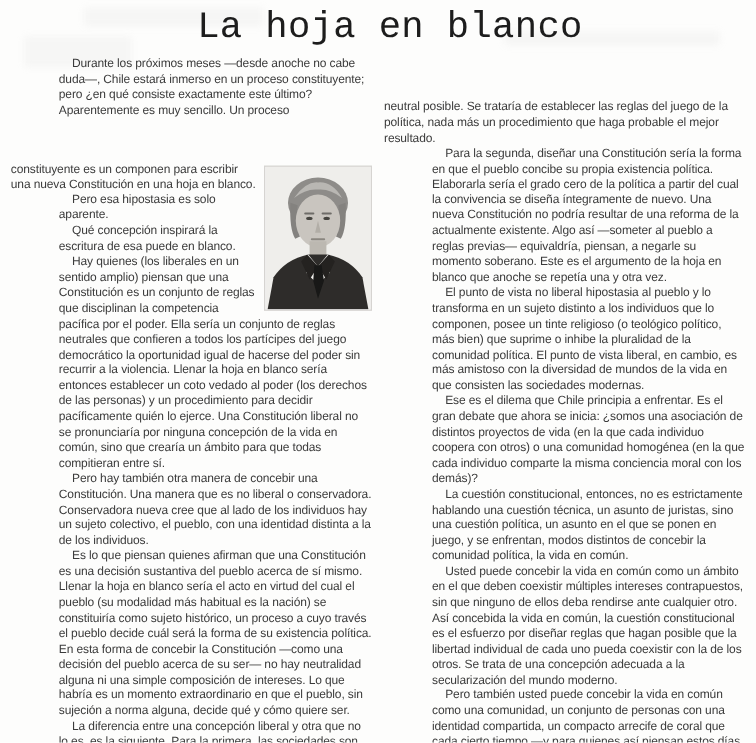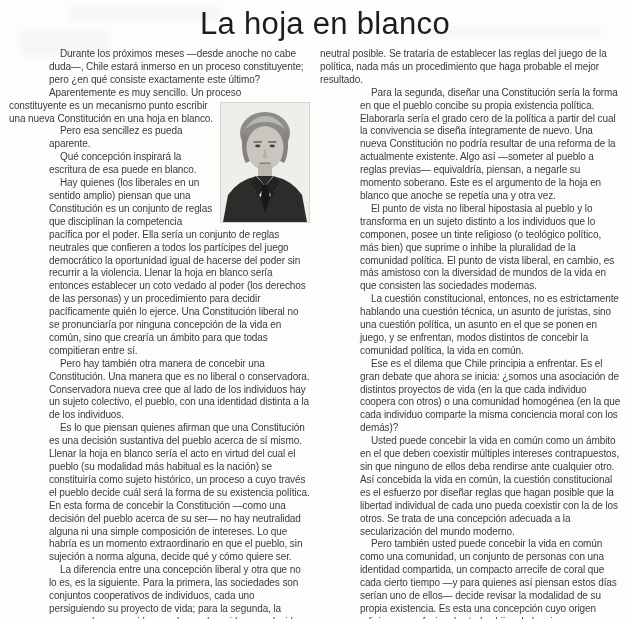--- a/index.html
+++ b/index.html
@@ -16,21 +16,21 @@
     position:absolute;
     background:rgba(185,185,182,0.10);
     filter:blur(3px);
     border-radius:3px;
     pointer-events:none;
   }
   .smudge.s1 { left:70px; top:6px; width:150px; height:16px; }
   .smudge.s2 { left:420px; top:26px; width:180px; height:12px; }
   .smudge.s3 { left:20px; top:30px; width:90px; height:26px; }
   .article-title {
-    font-family:Liberation Sans, sans-serif;
+    font-family:Liberation Mono, monospace;
     font-weight:normal;
     font-size:31px;
     line-height:34px;
     text-align:center;
     color:#1d1d1d;
     padding-top:7px;
     letter-spacing:0.3px;
     position:relative;
     margin-left:20px;
   }
@@ -43,21 +43,21 @@
   .col {
     flex:1;
     min-width:0;
     color:#3b3b3b;
     font-size:10px;
     line-height:12.9px;
     letter-spacing:-0.1px;
     text-align:left;
   }
   p.para { text-indent:11px;margin-left:40px; }
-  p.cont { text-indent:0; }
+  p.cont { text-indent:0;margin-top:36px; }
   .photo-frame {
     float:right;
     width:90px; height:121px;
     margin:2px 0 3px 7px;
     border:1px solid #d6d4d1;
     background:#f3f2f0;
     overflow:hidden;
   }
 </style>
 </head>
@@ -104,37 +104,37 @@
             <path d="M2,119 L7,92 Q17,77 36,73 L52,73 Q71,77 81,92 L86,119 Z" fill="#2e2c2a"></path>
 
             <path d="M35,72 L44,83 L53,72 L54,88 L44,98 L34,88 Z" fill="#f2f1ee"></path>
 
             <path d="M35,73 L44,83 L37,94 L30,79 Z" fill="#242220"></path>
             <path d="M53,73 L44,83 L51,94 L58,79 Z" fill="#242220"></path>
 
             <path d="M41,82 L47,82 L49,95 L44,110 L40,95 Z" fill="#181817"></path>
           </svg>
         </div>
-        <p class="cont">constituyente es un mecanismo punto escribir una nueva Constitución en una hoja en blanco.</p>
-        <p class="para">Pero esa sencillez es pueda aparente.</p>
+        <p class="cont">constituyente es un componen para escribir una nueva Constitución en una hoja en blanco.</p>
+        <p class="para">Pero esa hipostasia es solo aparente.</p>
         <p class="para">Qué concepción inspirará la escritura de esa puede en blanco.</p>
       </div>
 
       <p class="para">Hay quienes (los liberales en un sentido amplio) piensan que una Constitución es un conjunto de reglas que disciplinan la competencia pacífica por el poder. Ella sería un conjunto de reglas neutrales que confieren a todos los partícipes del juego democrático la oportunidad igual de hacerse del poder sin recurrir a la violencia. Llenar la hoja en blanco sería entonces establecer un coto vedado al poder (los derechos de las personas) y un procedimiento para decidir pacíficamente quién lo ejerce. Una Constitución liberal no se pronunciaría por ninguna concepción de la vida en común, sino que crearía un ámbito para que todas compitieran entre sí.</p>
       <p class="para">Pero hay también otra manera de concebir una Constitución. Una manera que es no liberal o conservadora. Conservadora nueva cree que al lado de los individuos hay un sujeto colectivo, el pueblo, con una identidad distinta a la de los individuos.</p>
       <p class="para">Es lo que piensan quienes afirman que una Constitución es una decisión sustantiva del pueblo acerca de sí mismo. Llenar la hoja en blanco sería el acto en virtud del cual el pueblo (su modalidad más habitual es la nación) se constituiría como sujeto histórico, un proceso a cuyo través el pueblo decide cuál será la forma de su existencia política. En esta forma de concebir la Constitución —como una decisión del pueblo acerca de su ser— no hay neutralidad alguna ni una simple composición de intereses. Lo que habría es un momento extraordinario en que el pueblo, sin sujeción a norma alguna, decide qué y cómo quiere ser.</p>
       <p class="para">La diferencia entre una concepción liberal y otra que no lo es, es la siguiente. Para la primera, las sociedades son conjuntos cooperativos de individuos, cada uno persiguiendo su proyecto de vida; para la segunda, la conservadora, son vidas amalgamadas, vidas que deciden compartir una misma concepción acerca de lo que vale la pena.</p>
 
     </div>
 
     <div class="col">
       <p class="cont">neutral posible. Se trataría de establecer las reglas del juego de la política, nada más un procedimiento que haga probable el mejor resultado.</p>
       <p class="para">Para la segunda, diseñar una Constitución sería la forma en que el pueblo concibe su propia existencia política. Elaborarla sería el grado cero de la política a partir del cual la convivencia se diseña íntegramente de nuevo. Una nueva Constitución no podría resultar de una reforma de la actualmente existente. Algo así —someter al pueblo a reglas previas— equivaldría, piensan, a negarle su momento soberano. Este es el argumento de la hoja en blanco que anoche se repetía una y otra vez.</p>
       <p class="para">El punto de vista no liberal hipostasia al pueblo y lo transforma en un sujeto distinto a los individuos que lo componen, posee un tinte religioso (o teológico político, más bien) que suprime o inhibe la pluralidad de la comunidad política. El punto de vista liberal, en cambio, es más amistoso con la diversidad de mundos de la vida en que consisten las sociedades modernas.</p>
+      <p class="para">Ese es el dilema que Chile principia a enfrentar. Es el gran debate que ahora se inicia: ¿somos una asociación de distintos proyectos de vida (en la que cada individuo coopera con otros) o una comunidad homogénea (en la que cada individuo comparte la misma conciencia moral con los demás)?</p>
       <p class="para">La cuestión constitucional, entonces, no es estrictamente hablando una cuestión técnica, un asunto de juristas, sino una cuestión política, un asunto en el que se ponen en juego, y se enfrentan, modos distintos de concebir la comunidad política, la vida en común.</p>
-      <p class="para">Ese es el dilema que Chile principia a enfrentar. Es el gran debate que ahora se inicia: ¿somos una asociación de distintos proyectos de vida (en la que cada individuo coopera con otros) o una comunidad homogénea (en la que cada individuo comparte la misma conciencia moral con los demás)?</p>
       <p class="para">Usted puede concebir la vida en común como un ámbito en el que deben coexistir múltiples intereses contrapuestos, sin que ninguno de ellos deba rendirse ante cualquier otro. Así concebida la vida en común, la cuestión constitucional es el esfuerzo por diseñar reglas que hagan posible que la libertad individual de cada uno pueda coexistir con la de los otros. Se trata de una concepción adecuada a la secularización del mundo moderno.</p>
       <p class="para">Pero también usted puede concebir la vida en común como una comunidad, un conjunto de personas con una identidad compartida, un compacto arrecife de coral que cada cierto tiempo —y para quienes así piensan estos días serían uno de ellos— decide revisar la modalidad de su propia existencia. Es esta una concepción cuyo origen religioso y confesional —todos hijos de lo mismo— es innegable. Una prueba de que cierta izquierda —que anhela con ardor la cohesión social— sigue nostálgica de la fe.</p>
 
     </div>
 
   </div>
 </div>
 
 </body></html>

